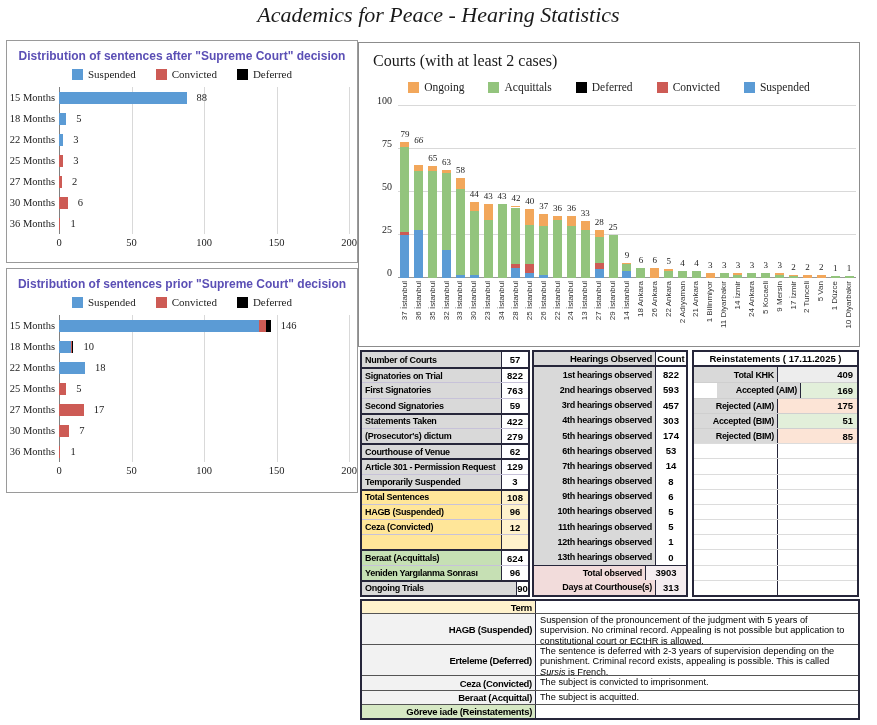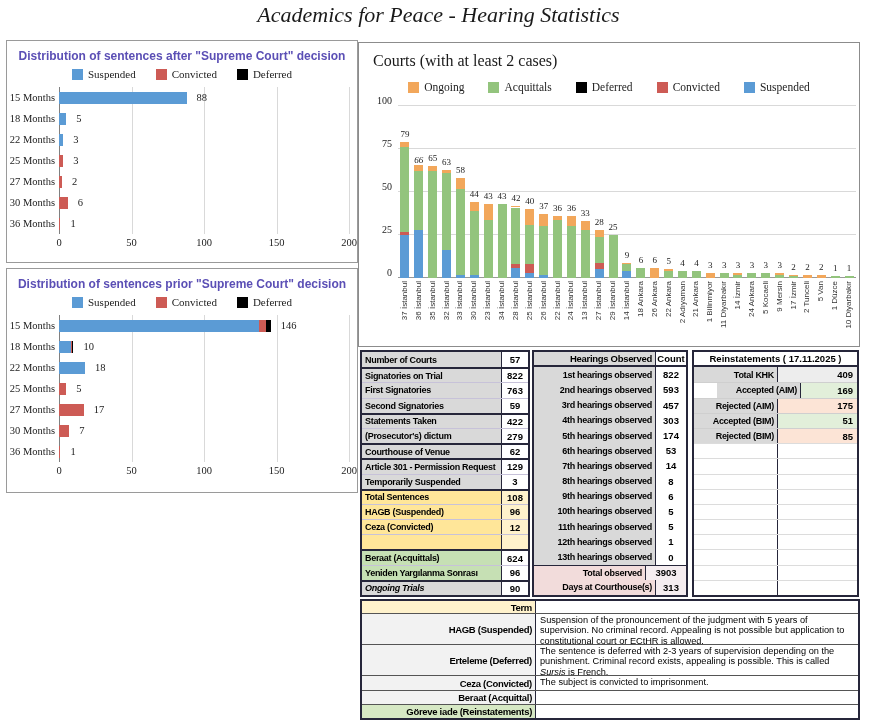--- a/index.html
+++ b/index.html
@@ -240,21 +240,21 @@
           <div class="vseg" style="bottom: 43px; height: 3.44px; background: rgb(205, 91, 85);"></div>
           <div class="vseg" style="bottom: 46.44px; height: 84.28px; background: rgb(147, 196, 125);"></div>
           <div class="vseg" style="bottom: 130.72px; height: 5.16px; background: rgb(242, 167, 91);"></div>
           <div class="vval" style="bottom: 138.88px;">79</div>
           <div class="xlab">37 İstanbul</div>
         </div>
         <div class="slot" style="left: 13.8788px; width: 13.8788px;">
           <div class="vseg" style="bottom: 0px; height: 48.16px; background: rgb(91, 155, 213);"></div>
           <div class="vseg" style="bottom: 48.16px; height: 58.48px; background: rgb(147, 196, 125);"></div>
           <div class="vseg" style="bottom: 106.64px; height: 6.88px; background: rgb(242, 167, 91);"></div>
-          <div class="vval" style="bottom: 113px; font-style: italic;">66</div>
+          <div class="vval" style="bottom: 133px; font-style: italic;">66</div>
           <div class="xlab">36 İstanbul</div>
         </div>
         <div class="slot" style="left: 27.7576px; width: 13.8788px;">
           <div class="vseg" style="bottom: 0px; height: 106.64px; background: rgb(147, 196, 125);"></div>
           <div class="vseg" style="bottom: 106.64px; height: 5.16px; background: rgb(242, 167, 91);"></div>
           <div class="vval" style="bottom: 114.8px;">65</div>
           <div class="xlab">35 İstanbul</div>
         </div>
         <div class="slot" style="left: 41.6364px; width: 13.8788px;">
           <div class="vseg" style="bottom: 0px; height: 27.52px; background: rgb(91, 155, 213);"></div>
@@ -491,21 +491,21 @@
       </div>
       <div class="t-row grp">
         <div class="t-label" style="width: 140px; background: rgb(198, 224, 180);">Beraat (Acquittals)</div>
         <div class="t-value" style="background: rgb(255, 255, 255);">624</div>
       </div>
       <div class="t-row thin">
         <div class="t-label" style="width: 140px; background: rgb(198, 224, 180);">Yeniden Yargılanma Sonrası</div>
         <div class="t-value" style="background: rgb(255, 255, 255);">96</div>
       </div>
       <div class="t-row grp">
-        <div class="t-label" style="width: 140px; background: rgb(217, 217, 217); font-style: italic;">Ongoing Trials</div>
+        <div class="t-label" style="width: 155px; background: rgb(217, 217, 217);">Ongoing Trials</div>
         <div class="t-value" style="background: rgb(255, 255, 255);">90</div>
       </div>
     </div>
   <div class="stat-table" id="mid-table" style="left: 532px; top: 350px; width: 156px; height: 247px; display: grid; grid-auto-rows: 1fr;">
       <div class="t-row" style="border-bottom: 2px solid rgb(38, 38, 58);">
         <div class="t-label right tbl-header" style="width: 122px; background: rgb(217, 217, 217);">Hearings Observed</div>
         <div class="t-value tbl-header">Count</div>
       </div>
       <div class="t-row">
         <div class="t-label right" style="width: 122px; background: rgb(217, 217, 217);">1st hearings observed</div>
@@ -646,19 +646,20 @@
         <div class="desc-cell">
           <span>The sentence is deferred with 2-3 years of supervision depending on the punishment. Criminal record exists, appealing is possible. This is called <i>Sursis</i> is French.</span>
         </div>
       </div>
       <div class="t-row" style="height: 15px; border-top: 1px solid rgb(85, 85, 85);">
         <div class="t-label right" style="width: 174px; background: rgb(242, 242, 242);">Ceza (Convicted)</div>
         <div class="desc-cell">The subject is convicted to imprisonment.</div>
       </div>
       <div class="t-row" style="height: 14px; border-top: 1px solid rgb(85, 85, 85);">
         <div class="t-label right" style="width: 174px; background: rgb(242, 242, 242);">Beraat (Acquittal)</div>
+        <div class="desc-cell">The subject is acquitted.</div>
       </div>
       <div class="t-row" style="height: 14px; border-top: 1px solid rgb(85, 85, 85);">
         <div class="t-label right" style="width: 174px; background: rgb(214, 232, 196);">Göreve iade (Reinstatements)</div>
         <div class="desc-cell"></div>
       </div>
     </div>
 </div>
 
 </body></html>

